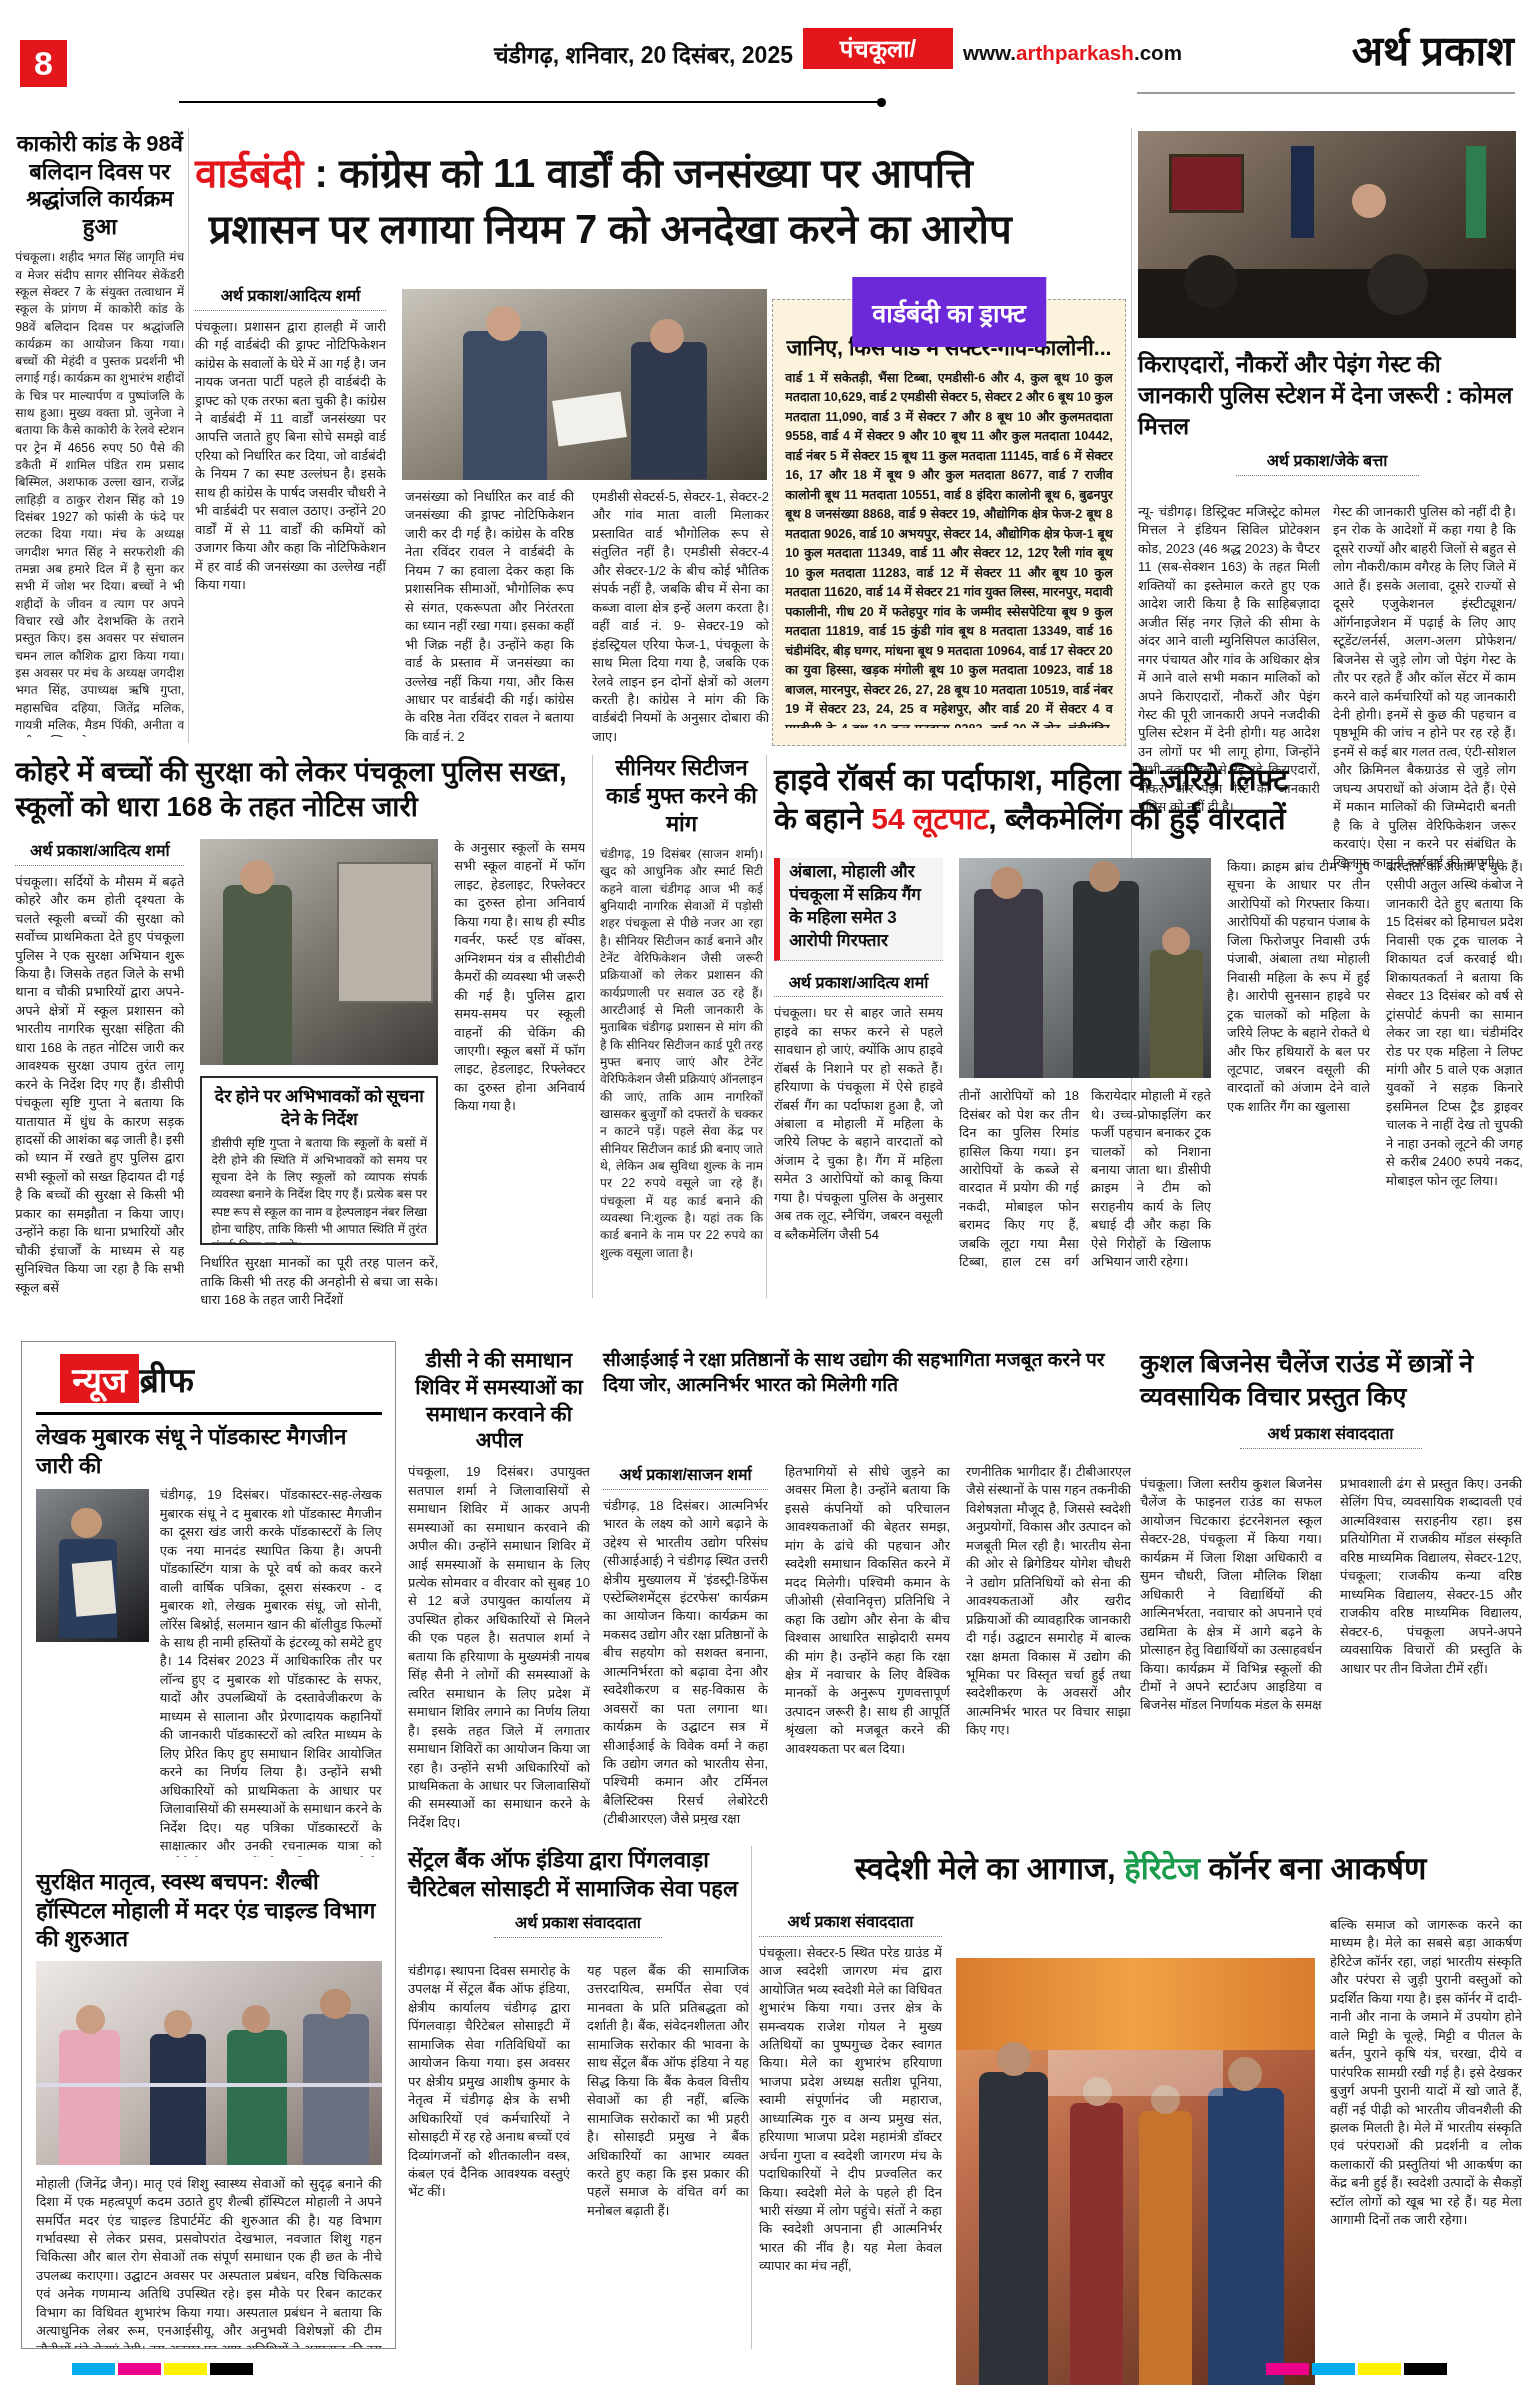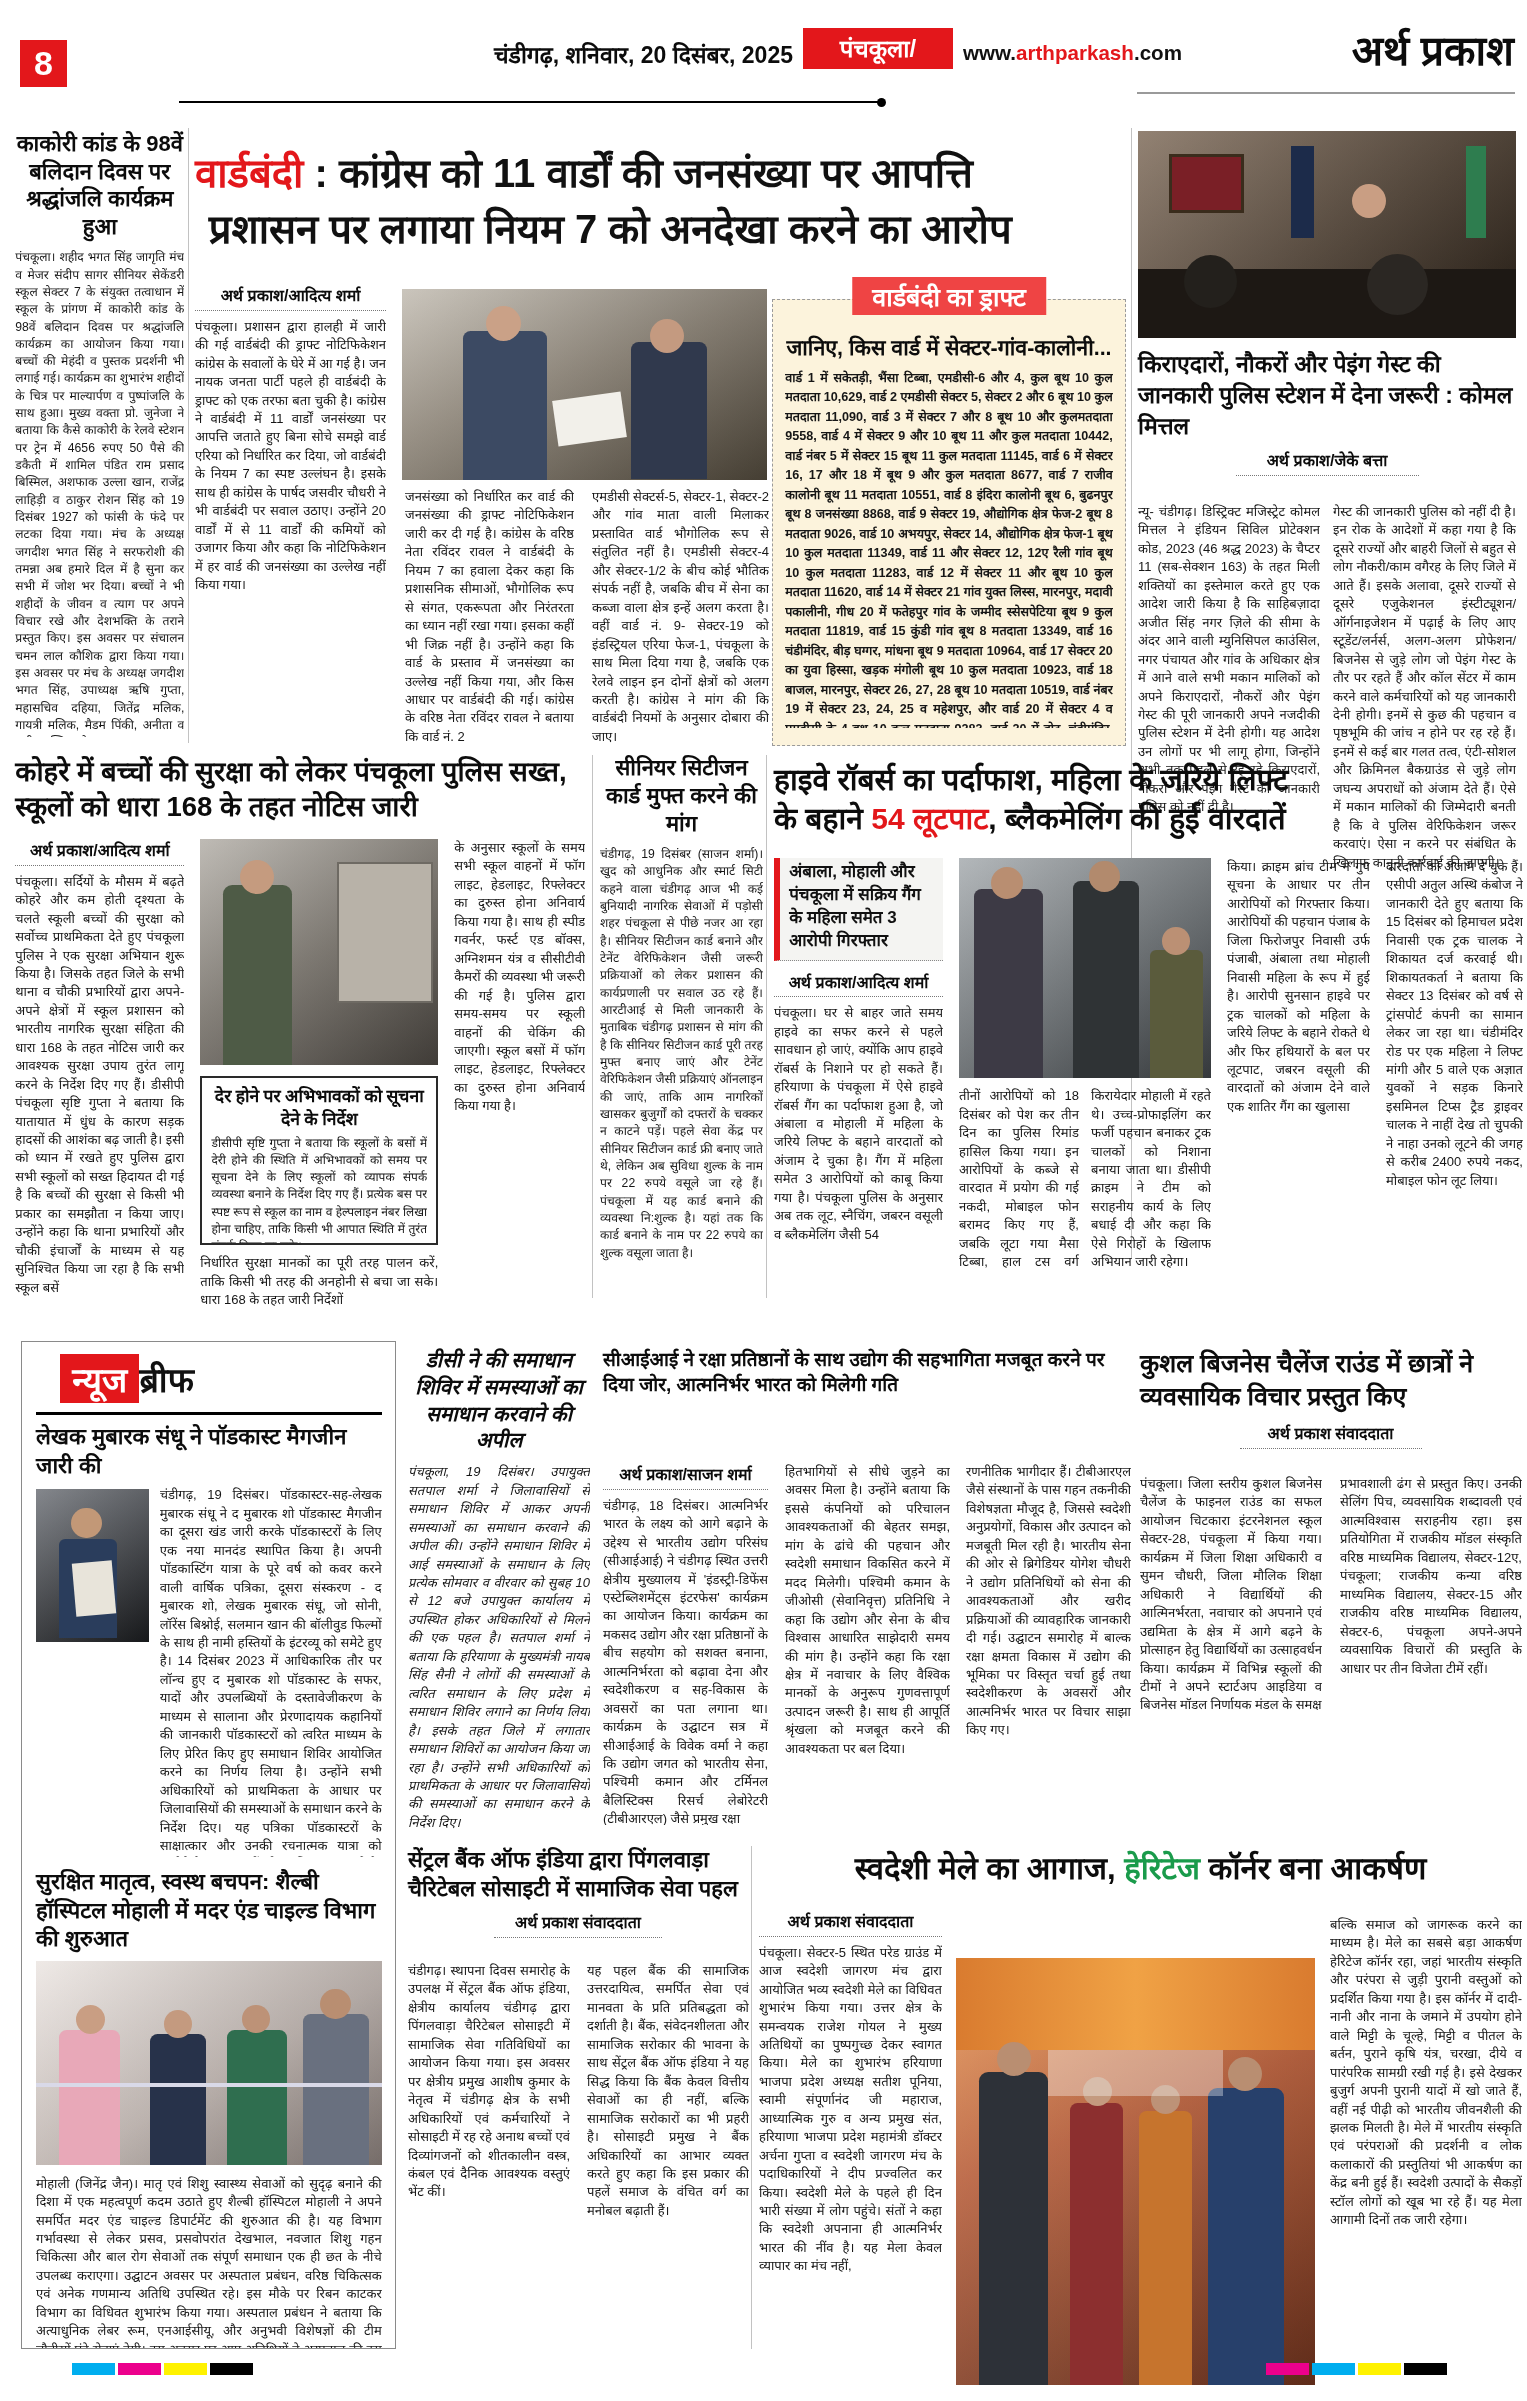--- a/index.html
+++ b/index.html
@@ -12,21 +12,21 @@
   .center{text-align:center;}
   .byline{font-weight:bold;text-align:center;font-size:16px;color:#0c0c0c;
           padding-bottom:3.8px;border-bottom:1.5px dotted #777;margin-bottom:6.9px;}
   .photo{position:relative;overflow:hidden;background:#8d8171;}
   .photo .sheen{position:absolute;inset:0;background:linear-gradient(135deg,rgba(255,255,255,.25),rgba(0,0,0,.25));}
   .vrule{position:absolute;width:0.8px;background:#c2c2c2;}
   .redbox{background:#e3171b;color:#fff;font-weight:bold;display:inline-block;}
   .kicker{color:#e3171b;}
   .wardbox{background:#fcf3dc;border:1.5px dashed #9a9a9a;}
   .wardtab{position:absolute;left:50%;transform:translateX(-50%);top:-23px;
-           background:#ef4444;color:#fff;font-weight:bold;font-size:25px;padding:2px 20px;white-space:nowrap;}
+           background:#6d28d9;color:#fff;font-weight:bold;font-size:25px;padding:18px 20px;white-space:nowrap;}
   .inset{border:2.3px solid #2a2a2a;padding:7.6px 9.2px;background:#fff;}
   .callout{border-left:6.9px solid #e3171b;border-bottom:1.5px dotted #888;padding:3.1px 4.6px 7.6px 9.2px;
            font-weight:bold;font-size:17px;line-height:1.35;background:#f4f4f2;}
   .cbar{position:absolute;height:12.2px;width:43px;}
   .dot{position:absolute;width:9.2px;height:9.2px;border-radius:50%;background:#000;}
   .hrule{position:absolute;background:#000;}
   .two-col{column-count:2;column-gap:12.2px;}
 </style>
 </head>
 <body>
@@ -182,21 +182,21 @@
       <div style="position:absolute;left:128px;top:49px;width:27.5px;height:27.5px;border-radius:50%;background:#c49a7f;"></div>
       <div style="position:absolute;left:191px;top:69px;width:60px;height:136px;background:#2f6e4f;border-radius:7.6px 7.6px 0 0;"></div>
       <div style="position:absolute;left:206px;top:44px;width:27.5px;height:27.5px;border-radius:50%;background:#bd9277;"></div>
       <div style="position:absolute;left:267px;top:53px;width:66px;height:151px;background:#69707f;border-radius:7.6px 7.6px 0 0;"></div>
       <div style="position:absolute;left:284px;top:27.5px;width:30.5px;height:30.5px;border-radius:50%;background:#b98e71;"></div>
       <div style="position:absolute;left:0;top:122px;width:346px;height:3.8px;background:#d9d9e8;"></div>
     </div>
     <div class="bodytext" style="margin-top:9.2px;height:198px;">मोहाली (जिनेंद्र जैन)। मातृ एवं शिशु स्वास्थ्य सेवाओं को सुदृढ़ बनाने की दिशा में एक महत्वपूर्ण कदम उठाते हुए शैल्बी हॉस्पिटल मोहाली ने अपने समर्पित मदर एंड चाइल्ड डिपार्टमेंट की शुरुआत की है। यह विभाग गर्भावस्था से लेकर प्रसव, प्रसवोपरांत देखभाल, नवजात शिशु गहन चिकित्सा और बाल रोग सेवाओं तक संपूर्ण समाधान एक ही छत के नीचे उपलब्ध कराएगा। उद्घाटन अवसर पर अस्पताल प्रबंधन, वरिष्ठ चिकित्सक एवं अनेक गणमान्य अतिथि उपस्थित रहे। इस मौके पर रिबन काटकर विभाग का विधिवत शुभारंभ किया गया। अस्पताल प्रबंधन ने बताया कि अत्याधुनिक लेबर रूम, एनआईसीयू, और अनुभवी विशेषज्ञों की टीम चौबीसों घंटे सेवाएं देगी। इस अवसर पर आए अतिथियों ने अस्पताल की इस पहल को क्षेत्र की माताओं व शिशुओं के लिए वरदान बताया।</div>
   </div>
 
-  <div class="abs" style="left:408px;top:1347px;width:182px;height:485px;overflow:hidden;font-style:italic;">
+  <div class="abs" style="left:408px;top:1347px;width:182px;height:485px;overflow:hidden;">
     <div class="headline center" style="font-size:20.6px;line-height:1.3;margin-bottom:9.2px;">डीसी ने की समाधान शिविर में समस्याओं का समाधान करवाने की अपील</div>
     <div class="bodytext" style="height:381px;">पंचकूला, 19 दिसंबर। उपायुक्त सतपाल शर्मा ने जिलावासियों से समाधान शिविर में आकर अपनी समस्याओं का समाधान करवाने की अपील की। उन्होंने समाधान शिविर में आई समस्याओं के समाधान के लिए प्रत्येक सोमवार व वीरवार को सुबह 10 से 12 बजे उपायुक्त कार्यालय में उपस्थित होकर अधिकारियों से मिलने की एक पहल है। सतपाल शर्मा ने बताया कि हरियाणा के मुख्यमंत्री नायब सिंह सैनी ने लोगों की समस्याओं के त्वरित समाधान के लिए प्रदेश में समाधान शिविर लगाने का निर्णय लिया है। इसके तहत जिले में लगातार समाधान शिविरों का आयोजन किया जा रहा है। उन्होंने सभी अधिकारियों को प्राथमिकता के आधार पर जिलावासियों की समस्याओं का समाधान करने के निर्देश दिए।</div>
   </div>
 
   <div class="abs" style="left:603px;top:1347px;width:528px;height:485px;">
     <div class="headline" style="font-size:19px;line-height:1.32;">सीआईआई ने रक्षा प्रतिष्ठानों के साथ उद्योग की सहभागिता मजबूत करने पर दिया जोर, आत्मनिर्भर भारत को मिलेगी गति</div>
     <div class="abs" style="left:0;top:116px;width:165px;height:369px;overflow:hidden;">
       <div class="byline">अर्थ प्रकाश/साजन शर्मा</div>
       <div class="bodytext" style="height:328px;">चंडीगढ़, 18 दिसंबर। आत्मनिर्भर भारत के लक्ष्य को आगे बढ़ाने के उद्देश्य से भारतीय उद्योग परिसंघ (सीआईआई) ने चंडीगढ़ स्थित उत्तरी क्षेत्रीय मुख्यालय में 'इंडस्ट्री-डिफेंस एस्टेब्लिशमेंट्स इंटरफेस' कार्यक्रम का आयोजन किया। कार्यक्रम का मकसद उद्योग और रक्षा प्रतिष्ठानों के बीच सहयोग को सशक्त बनाना, आत्मनिर्भरता को बढ़ावा देना और स्वदेशीकरण व सह-विकास के अवसरों का पता लगाना था। कार्यक्रम के उद्घाटन सत्र में सीआईआई के विवेक वर्मा ने कहा कि उद्योग जगत को भारतीय सेना, पश्चिमी कमान और टर्मिनल बैलिस्टिक्स रिसर्च लेबोरेटरी (टीबीआरएल) जैसे प्रमुख रक्षा</div>
     </div>

